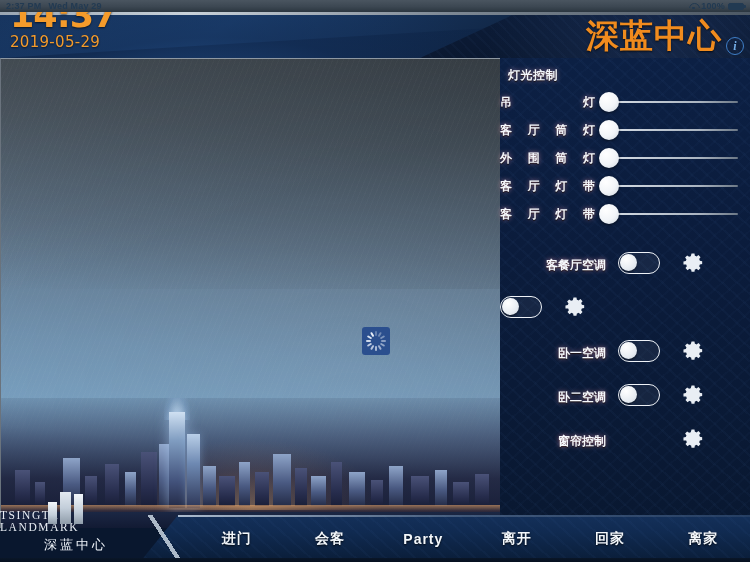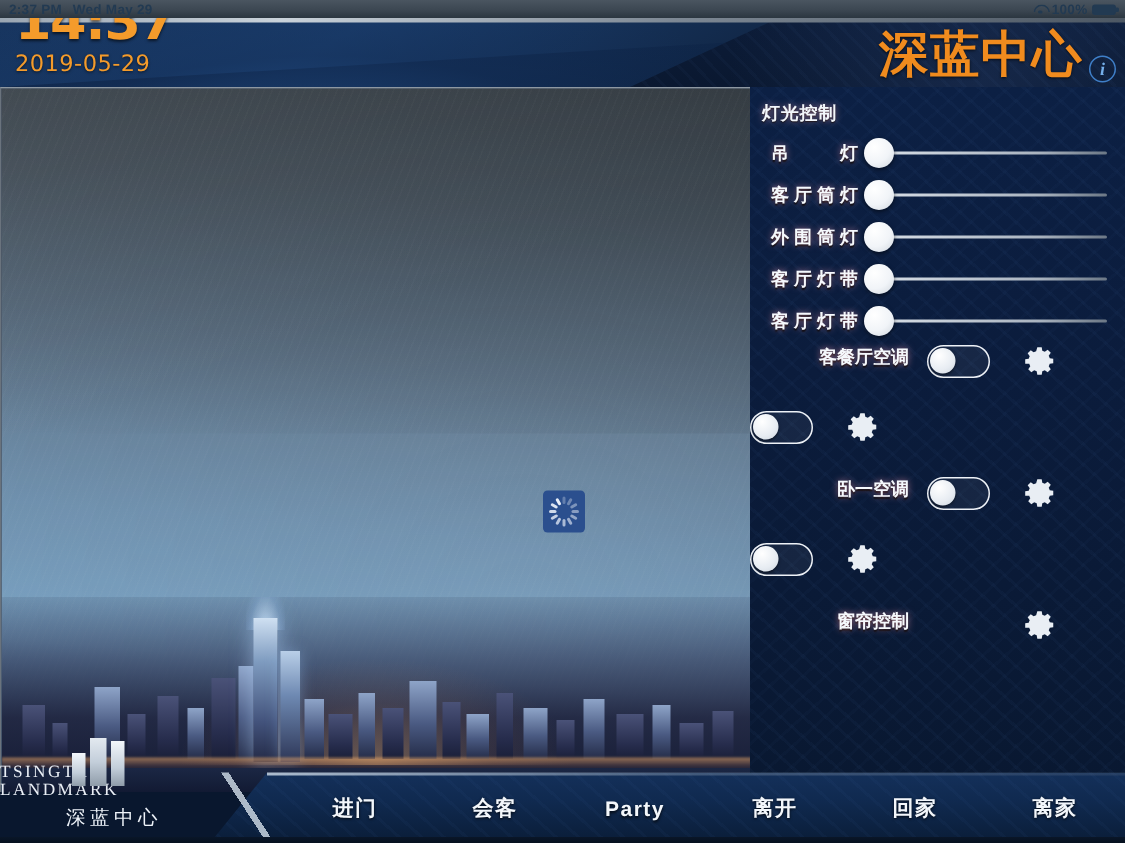--- a/index.html
+++ b/index.html
@@ -210,42 +210,42 @@
   }
   .panel-title{
     position:absolute; left:8px; top:9px;
     font-size:12px; font-weight:bold; color:#f2f6fb;
     letter-spacing:.5px;
     text-shadow:0 0 5px rgba(255,170,190,.55), 0 1px 1px #000;
   }
   .sliders{ position:absolute; left:0; top:31px; width:250px; }
   .slider-row{ display:flex; align-items:center; height:26px; margin-bottom:2px; }
   .slider-label{
-    width:76px; text-align:justify; text-align-last:justify;
-    padding-left:14px; padding-right:4px;
+    width:99px; text-align:justify; text-align-last:justify;
+    padding-right:4px;
     font-size:12px; font-weight:bold; color:#f5f8fc;
     text-shadow:0 0 5px rgba(255,160,185,.6), 0 1px 1px #000;
   }
   .slider-track{
     position:relative; flex:1; height:26px; margin-right:6px;
   }
   .slider-line{
     position:absolute; left:10px; right:6px; top:12px; height:2px;
     background:linear-gradient(90deg,#d7dee6,#aab4c0 70%,#6c7886);
     border-radius:1px;
   }
   .slider-knob{
     position:absolute; left:0; top:3px; width:20px; height:20px;
     border-radius:50%;
     background:radial-gradient(circle at 35% 30%, #ffffff 0%, #f1f4f8 55%, #cfd6de 100%);
     box-shadow:0 1px 3px rgba(0,0,0,.55);
   }
 
   .acs{ position:absolute; left:0; top:172px; width:250px; }
-  .ac-row{ display:flex; align-items:flex-start; height:44px; }
+  .ac-row{ display:flex; align-items:flex-end; height:44px; }
   .ac-label{
     width:118px; text-align:right; padding-right:12px;
     font-size:12px; font-weight:bold; color:#f5f8fc;
     text-shadow:0 0 5px rgba(255,160,185,.6), 0 1px 1px #000;
   }
   .toggle{
     width:42px; height:22px; border-radius:11px;
     border:1.6px solid #eef2f7; position:relative;
     background:rgba(255,255,255,.05);
     flex:0 0 auto;
@@ -462,20 +462,21 @@
           <div class="ac-label">卧一空调</div>
           <div class="toggle">
             <i></i>
           </div>
           <div class="gear"><svg viewBox="0 0 24 24" width="22" height="22" aria-hidden="true">
               <path fill="#e9eef4" d="M12 8.2A3.8 3.8 0 1 0 12 15.8 3.8 3.8 0 0 0 12 8.2zm0 2.2a1.6 1.6 0 1 1 0 3.2 1.6 1.6 0 0 1 0-3.2z"></path>
               <path fill="#e9eef4" d="M10.4 1.6h3.2l.45 2.55a8.4 8.4 0 0 1 1.8.75l2.1-1.5 2.25 2.25-1.5 2.1c.32.56.57 1.17.75 1.8l2.55.45v3.2l-2.55.45a8.4 8.4 0 0 1-.75 1.8l1.5 2.1-2.25 2.25-2.1-1.5c-.56.32-1.17.57-1.8.75l-.45 2.55h-3.2l-.45-2.55a8.4 8.4 0 0 1-1.8-.75l-2.1 1.5-2.25-2.25 1.5-2.1a8.4 8.4 0 0 1-.75-1.8L1.6 13.6v-3.2l2.55-.45c.18-.63.43-1.24.75-1.8l-1.5-2.1L5.65 3.8l2.1 1.5c.56-.32 1.17-.57 1.8-.75z"></path>
             </svg></div>
         </div>
         <div class="ac-row">
+          <div class="ac-label">卧二空调</div>
           <div class="toggle">
             <i></i>
           </div>
           <div class="gear"><svg viewBox="0 0 24 24" width="22" height="22" aria-hidden="true">
               <path fill="#e9eef4" d="M12 8.2A3.8 3.8 0 1 0 12 15.8 3.8 3.8 0 0 0 12 8.2zm0 2.2a1.6 1.6 0 1 1 0 3.2 1.6 1.6 0 0 1 0-3.2z"></path>
               <path fill="#e9eef4" d="M10.4 1.6h3.2l.45 2.55a8.4 8.4 0 0 1 1.8.75l2.1-1.5 2.25 2.25-1.5 2.1c.32.56.57 1.17.75 1.8l2.55.45v3.2l-2.55.45a8.4 8.4 0 0 1-.75 1.8l1.5 2.1-2.25 2.25-2.1-1.5c-.56.32-1.17.57-1.8.75l-.45 2.55h-3.2l-.45-2.55a8.4 8.4 0 0 1-1.8-.75l-2.1 1.5-2.25-2.25 1.5-2.1a8.4 8.4 0 0 1-.75-1.8L1.6 13.6v-3.2l2.55-.45c.18-.63.43-1.24.75-1.8l-1.5-2.1L5.65 3.8l2.1 1.5c.56-.32 1.17-.57 1.8-.75z"></path>
             </svg></div>
         </div>
         <div class="ac-row">
           <div class="ac-label">窗帘控制</div>

